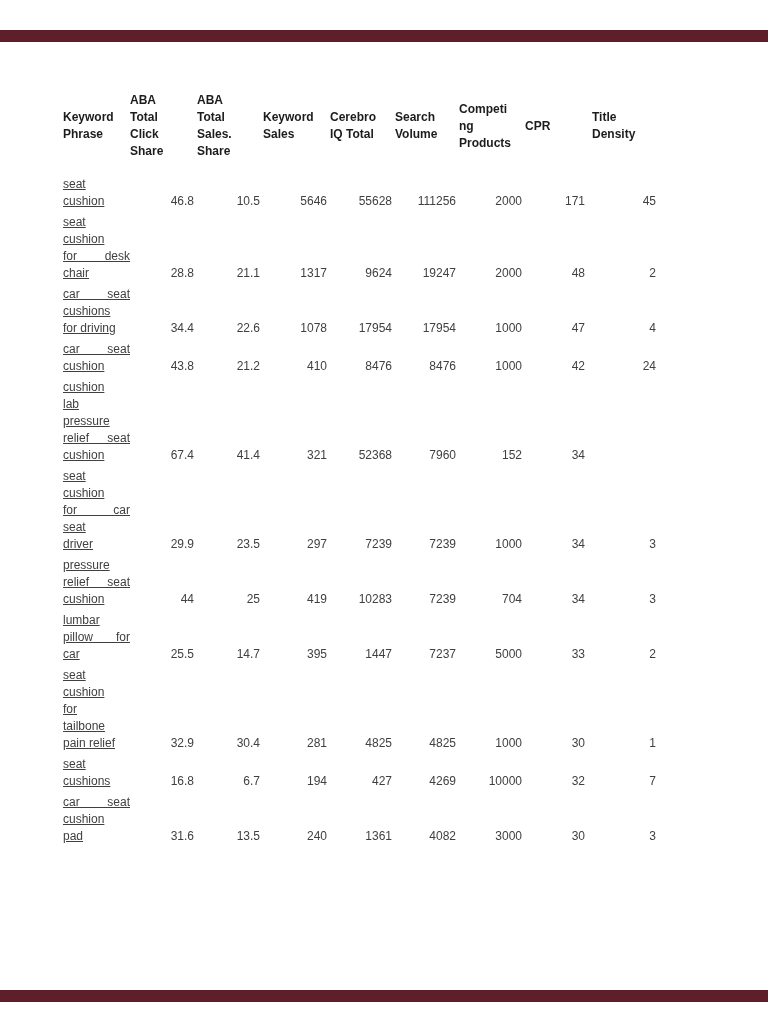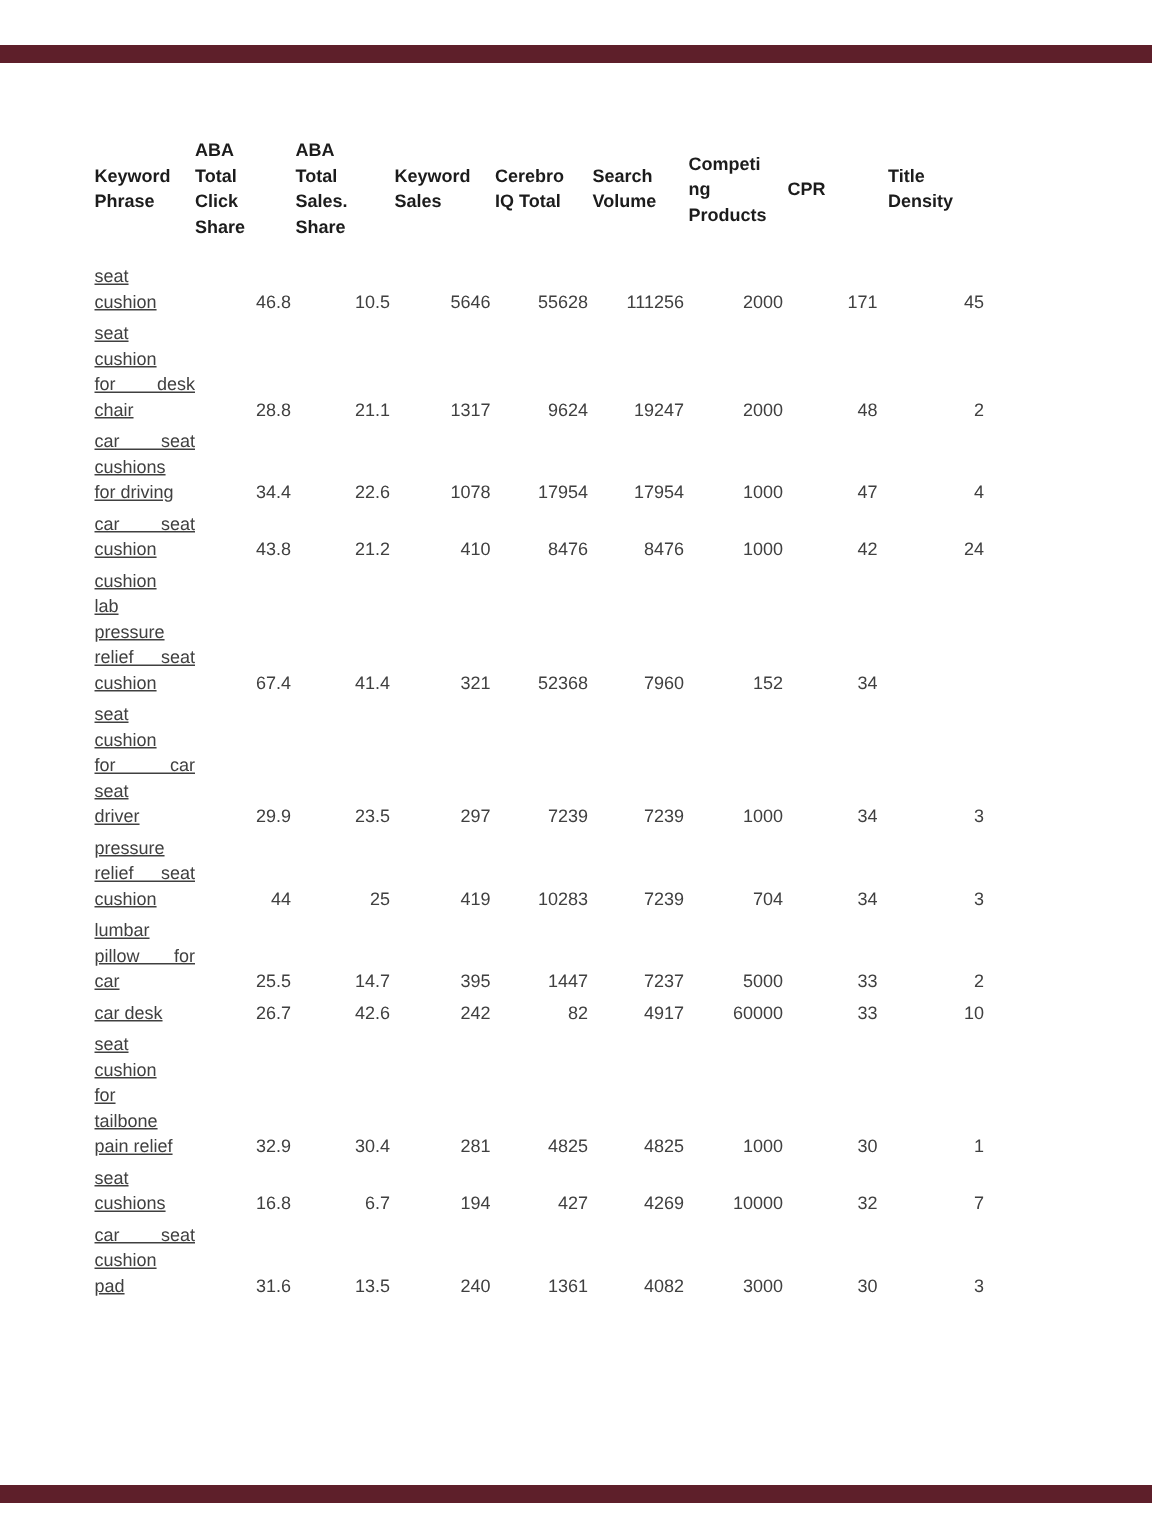--- a/index.html
+++ b/index.html
@@ -258,33 +258,20 @@
           <td class="num">14.7</td>
           <td class="num">395</td>
           <td class="num">1447</td>
           <td class="num">7237</td>
           <td class="num">5000</td>
           <td class="num cpr-col">33</td>
           <td class="num title-col">2</td>
         </tr>
         <tr>
           <td class="phrase">
-            <div class="phrase-line">car desk</div>
-          </td>
-          <td class="num">26.7</td>
-          <td class="num">42.6</td>
-          <td class="num">242</td>
-          <td class="num">82</td>
-          <td class="num">4917</td>
-          <td class="num">60000</td>
-          <td class="num cpr-col">33</td>
-          <td class="num title-col">10</td>
-        </tr>
-        <tr>
-          <td class="phrase">
             <div class="phrase-line">seat</div>
             <div class="phrase-line">cushion</div>
             <div class="phrase-line">for</div>
             <div class="phrase-line">tailbone</div>
             <div class="phrase-line">pain relief</div>
           </td>
           <td class="num">32.9</td>
           <td class="num">30.4</td>
           <td class="num">281</td>
           <td class="num">4825</td>

